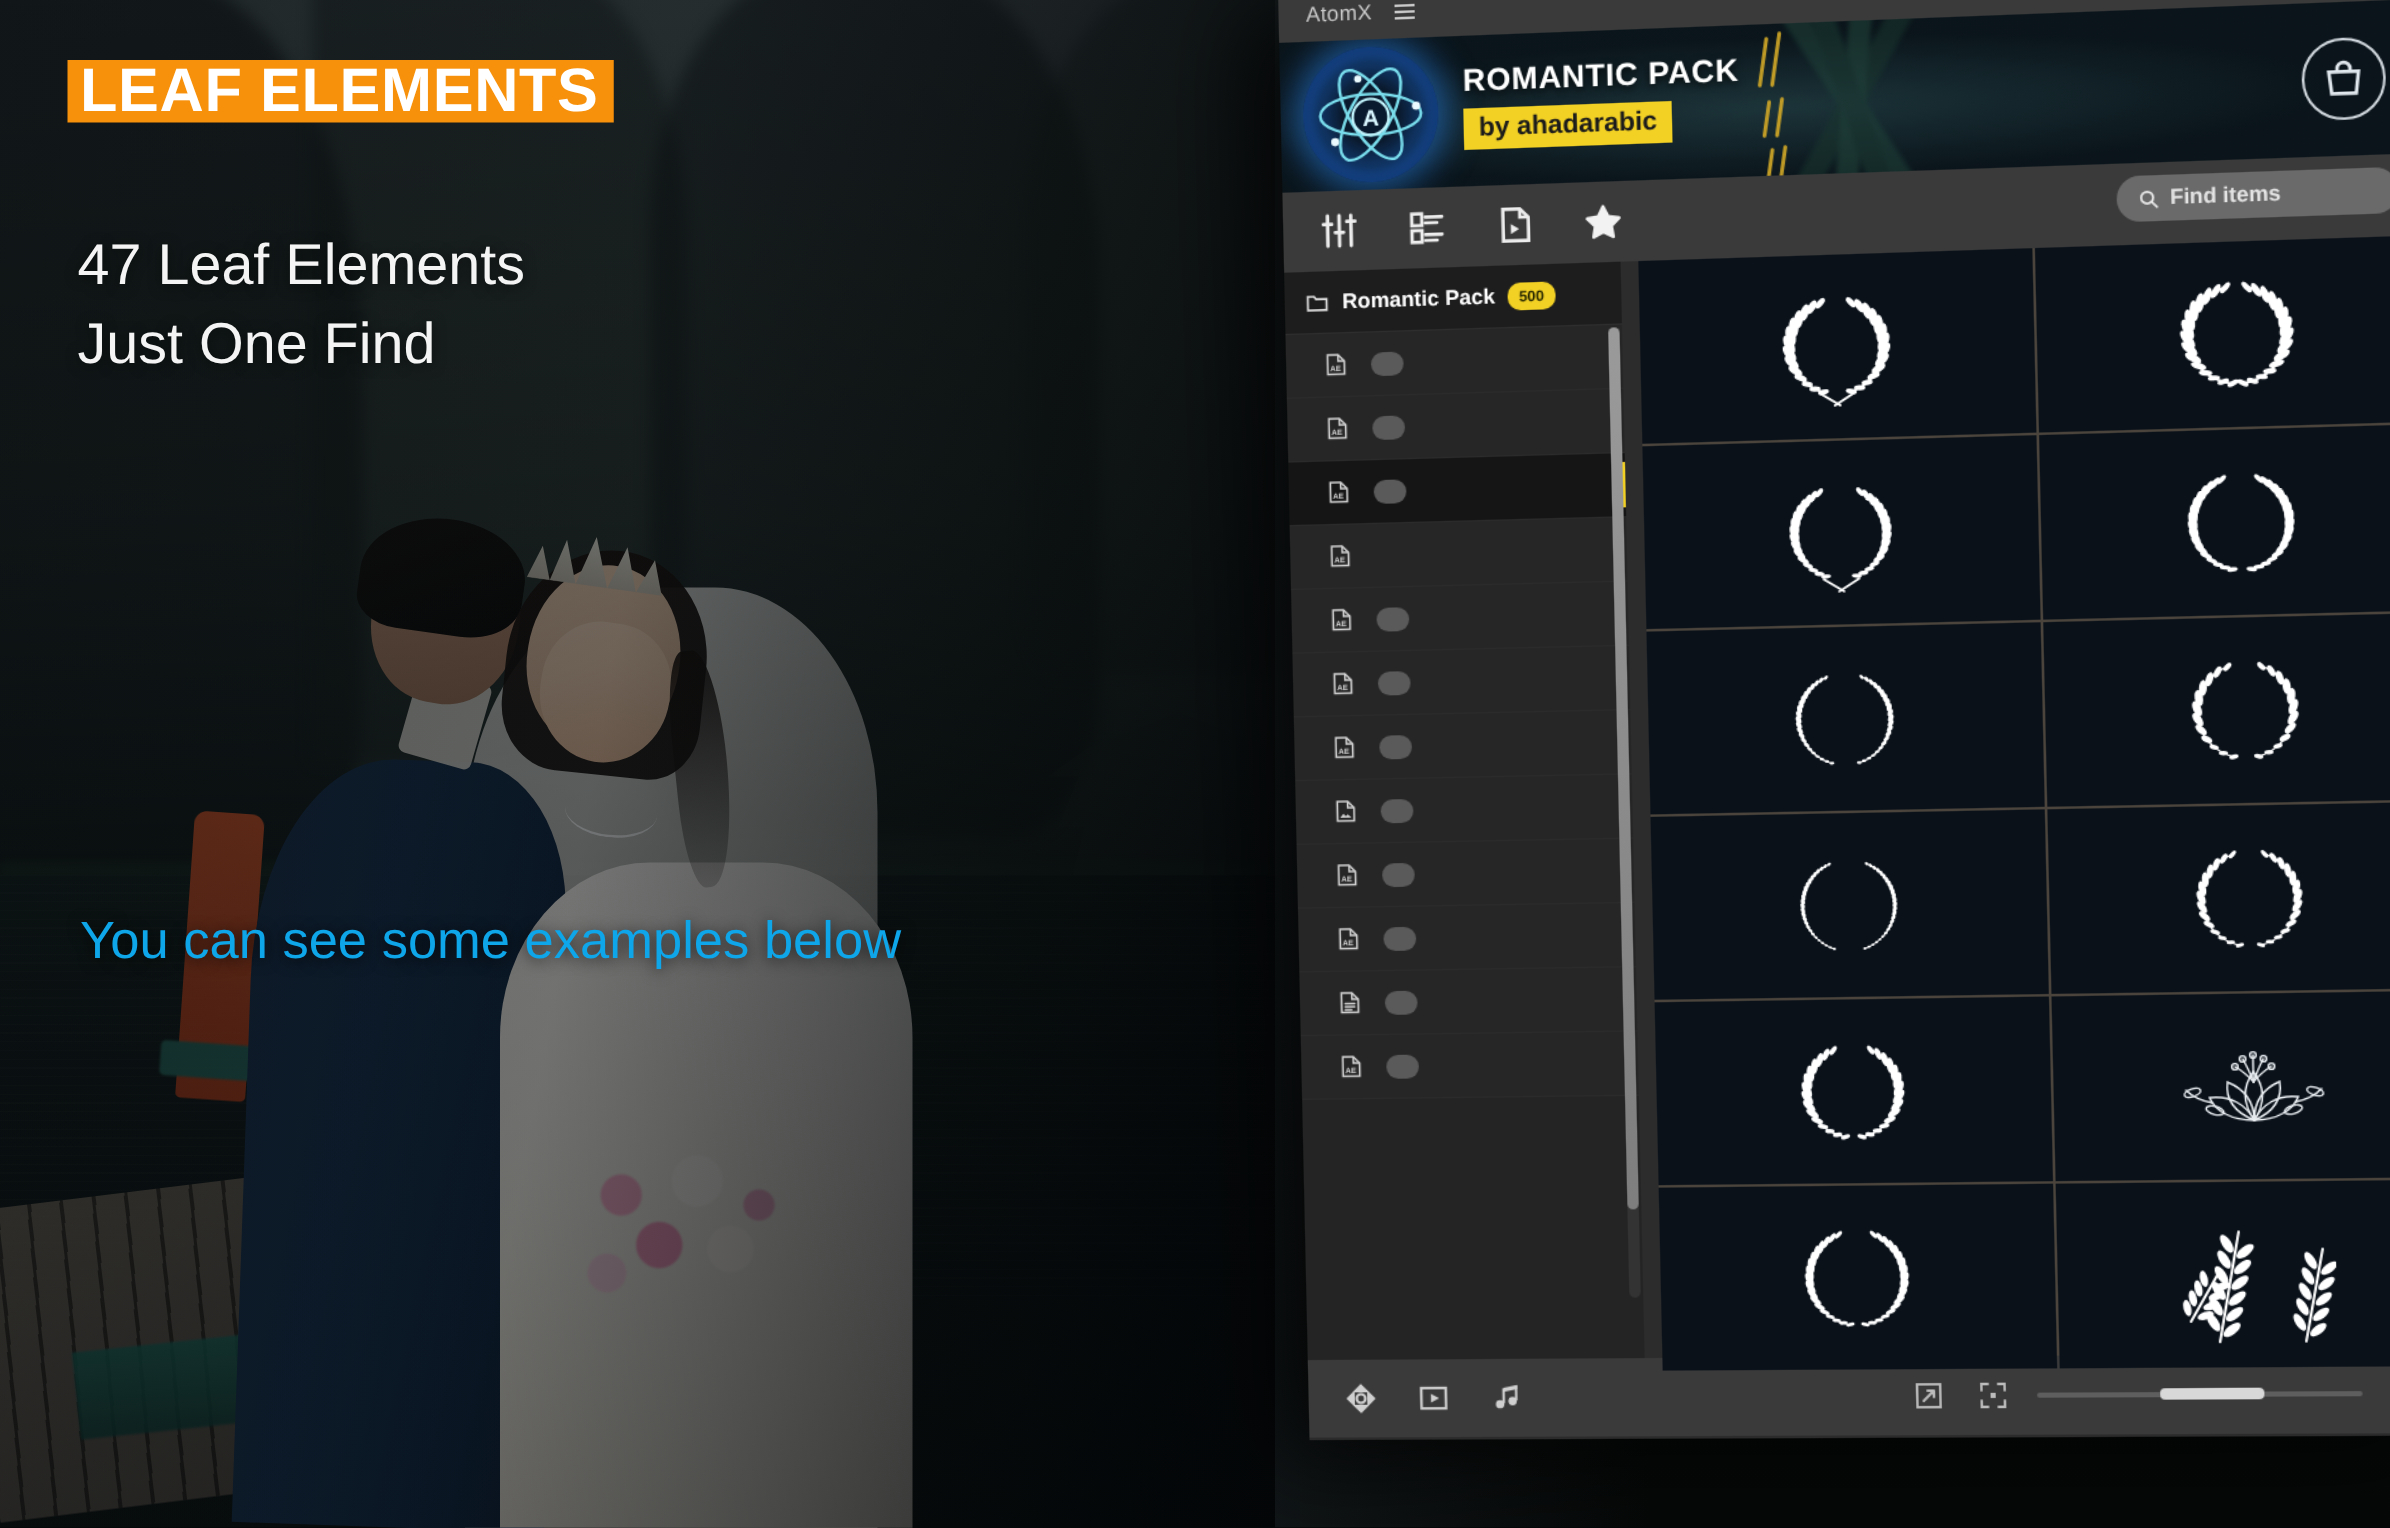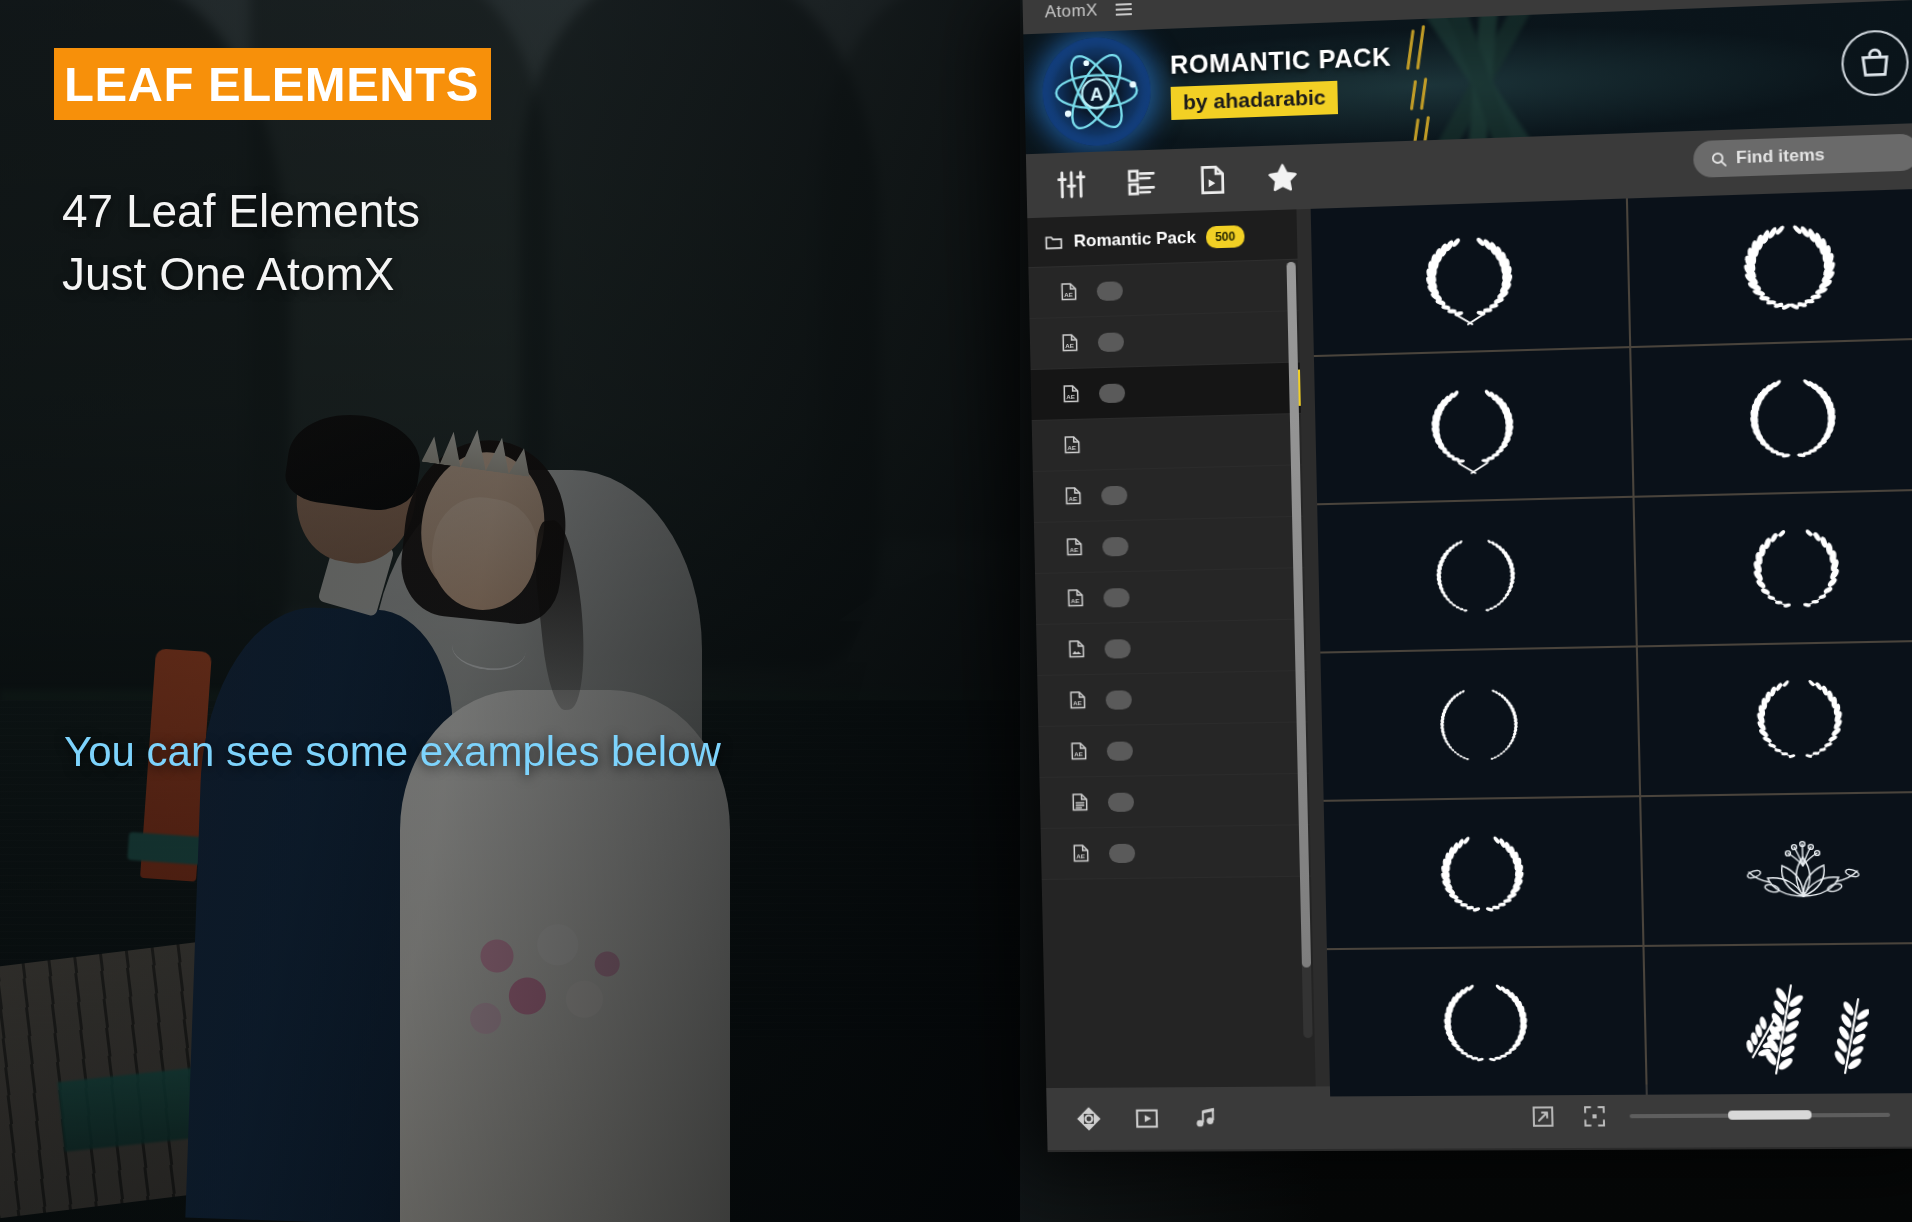--- a/index.html
+++ b/index.html
@@ -147,33 +147,33 @@
     position:absolute; left:1040px; top:0; width:872px; height:1222px;
     background:linear-gradient(180deg,#0a0c0d 0%,#070909 40%,#050707 100%);
   }
   .bg-right-glow{
     position:absolute; left:1020px; top:0; width:300px; height:1222px;
     background:linear-gradient(90deg, rgba(25,32,34,.55), rgba(6,9,10,0));
   }
 
   
   .title-band{
-    position:absolute; left:54px; top:48px; height:72px; background:#F7900A;
+    position:absolute; left:54px; top:48px; height:50px; background:#F7900A;
     padding:0 12px 0 10px; display:flex; align-items:center;
   }
   .title-band span{
     color:#fff; font-size:49px; font-weight:700; letter-spacing:.5px; line-height:1;
     font-family:"Liberation Sans", sans-serif;
   }
   .sub1{
     position:absolute; left:62px; top:180px; color:#f4f4f4; font-size:46px; font-weight:400;
     line-height:1.38; text-shadow:0 2px 10px rgba(0,0,0,.6);
   }
   .sub2{
-    position:absolute; left:64px; top:728px; color:#7dd3fc; font-size:42px; font-weight:400;
+    position:absolute; left:64px; top:728px; color:#0ea5e9; font-size:42px; font-weight:400;
     text-shadow:0 2px 12px rgba(0,0,0,.75);
   }
 
   
   #panel{
     position:absolute; left:1035px; top:-8px; width:900px; height:1160px;
     transform: perspective(2600px) rotateY(-4.6deg) rotateZ(-1.25deg);
     transform-origin: 0% 50%;
     background:#2b2b2b;
     box-shadow:-28px 16px 70px rgba(0,0,0,.75);
@@ -326,21 +326,21 @@
     <div class="photo-darken"></div>
   </div>
   <div class="bg-right"></div>
   <div class="bg-right-glow"></div>
 
   <div class="title-band">
     <span>LEAF ELEMENTS</span>
   </div>
   <div class="sub1">
     <div>47 Leaf Elements</div>
-    <div>Just One AtomX</div>
+    <div>Just One Find</div>
   </div>
   <div class="sub2">You can see some examples below</div>
 
   <div id="panel">
 
     <div class="titlebar">
       <div class="app">AtomX</div>
       <div class="hamb">
           <i></i>
           <i></i>

